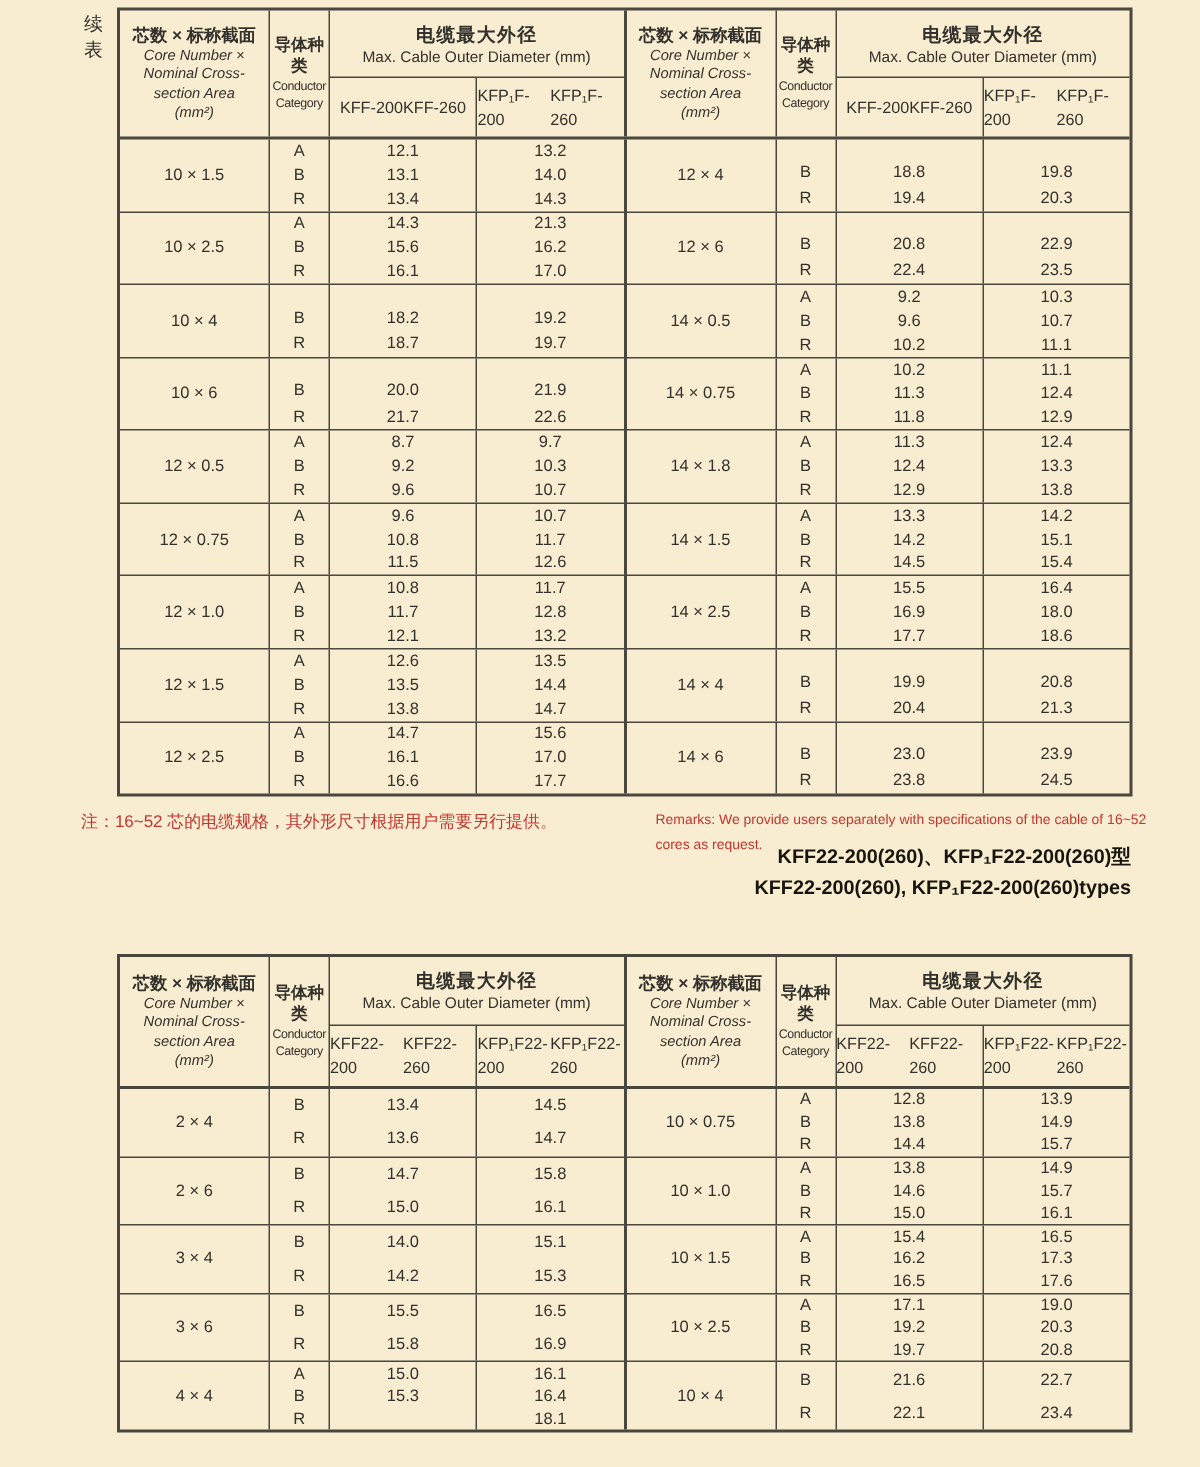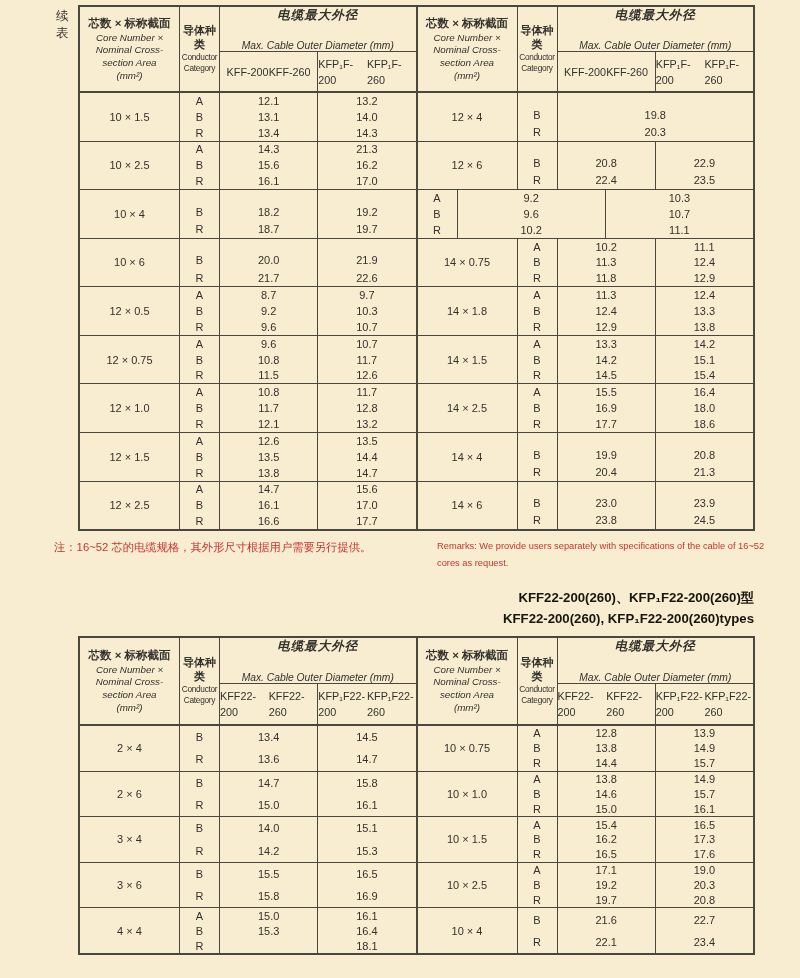--- a/index.html
+++ b/index.html
@@ -46,21 +46,21 @@
   .cond-h{
     flex:0 0 40px;border-right:1px solid var(--line);box-sizing:border-box;
     display:flex;flex-direction:column;align-items:center;justify-content:center;text-align:center;
   }
   .cond-h .zh{font-size:11px;font-weight:bold;line-height:1.25;}
   .cond-h .en{font-size:8.3px;line-height:1.35;letter-spacing:-0.3px;}
 
   .dia-h{flex:1 1 0;display:flex;flex-direction:column;min-width:0;}
   .dia-top{
     flex:1.15 1 0;border-bottom:1px solid var(--line);
-    display:flex;flex-direction:column;align-items:center;justify-content:space-between;font-style:italic;
+    display:flex;flex-direction:column;align-items:center;justify-content:center;
   }
   .dia-top .zh{font-size:12.5px;font-weight:bold;letter-spacing:1px;}
   .dia-top .en{font-size:10.3px;margin-top:1px;white-space:nowrap;}
   .dia-bot{flex:1 1 0;display:flex;}
   .model{
     flex:1 1 0;display:flex;flex-direction:row;align-items:center;justify-content:center;
     font-size:10.8px;line-height:1.5;
   }
   .model + .model{border-left:1px solid var(--line);}
 
@@ -78,21 +78,21 @@
   .col-cat{flex:0 0 40px;border-right:1px solid var(--line);}
   .col-kff{flex:1 1 0;border-right:1px solid var(--line);}
   .col-kfp{flex:1 1 0;}
   .cell{flex:1 1 0;display:flex;align-items:center;justify-content:center;font-size:11px;}
   .group.pad .col{padding-top:13px;}
 
   .remark-zh{position:absolute;left:54px;top:540px;font-size:11.3px;color:var(--red);}
   .remark-en{position:absolute;left:437px;top:538px;font-size:9.3px;line-height:1.8;color:var(--red);}
 
   .section-title{
-    position:absolute;right:46px;top:587px;text-align:right;
+    position:absolute;right:46px;top:560px;text-align:right;
     font-weight:bold;font-size:13.2px;line-height:1.6;color:var(--title-ink);
   }
 </style>
 </head>
 <body>
 
 <div class="page">
 
   <div class="cont-label">续表</div>
 
@@ -320,20 +320,24 @@
             </div>
           </div>
         </div>
       <div class="half">
           <div class="group pad">
             <div class="spec-cell">12 × 4</div>
             <div class="col col-cat">
               <div class="cell">B</div>
               <div class="cell">R</div>
             </div>
+            <div class="col col-kff">
+              <div class="cell">18.8</div>
+              <div class="cell">19.4</div>
+            </div>
             <div class="col col-kfp">
               <div class="cell">19.8</div>
               <div class="cell">20.3</div>
             </div>
           </div>
           <div class="group pad">
             <div class="spec-cell">12 × 6</div>
             <div class="col col-cat">
               <div class="cell">B</div>
               <div class="cell">R</div>
@@ -341,20 +345,21 @@
             <div class="col col-kff">
               <div class="cell">20.8</div>
               <div class="cell">22.4</div>
             </div>
             <div class="col col-kfp">
               <div class="cell">22.9</div>
               <div class="cell">23.5</div>
             </div>
           </div>
           <div class="group">
+            <div class="spec-cell">14 × 0.5</div>
             <div class="col col-cat">
               <div class="cell">A</div>
               <div class="cell">B</div>
               <div class="cell">R</div>
             </div>
             <div class="col col-kff">
               <div class="cell">9.2</div>
               <div class="cell">9.6</div>
               <div class="cell">10.2</div>
             </div>

